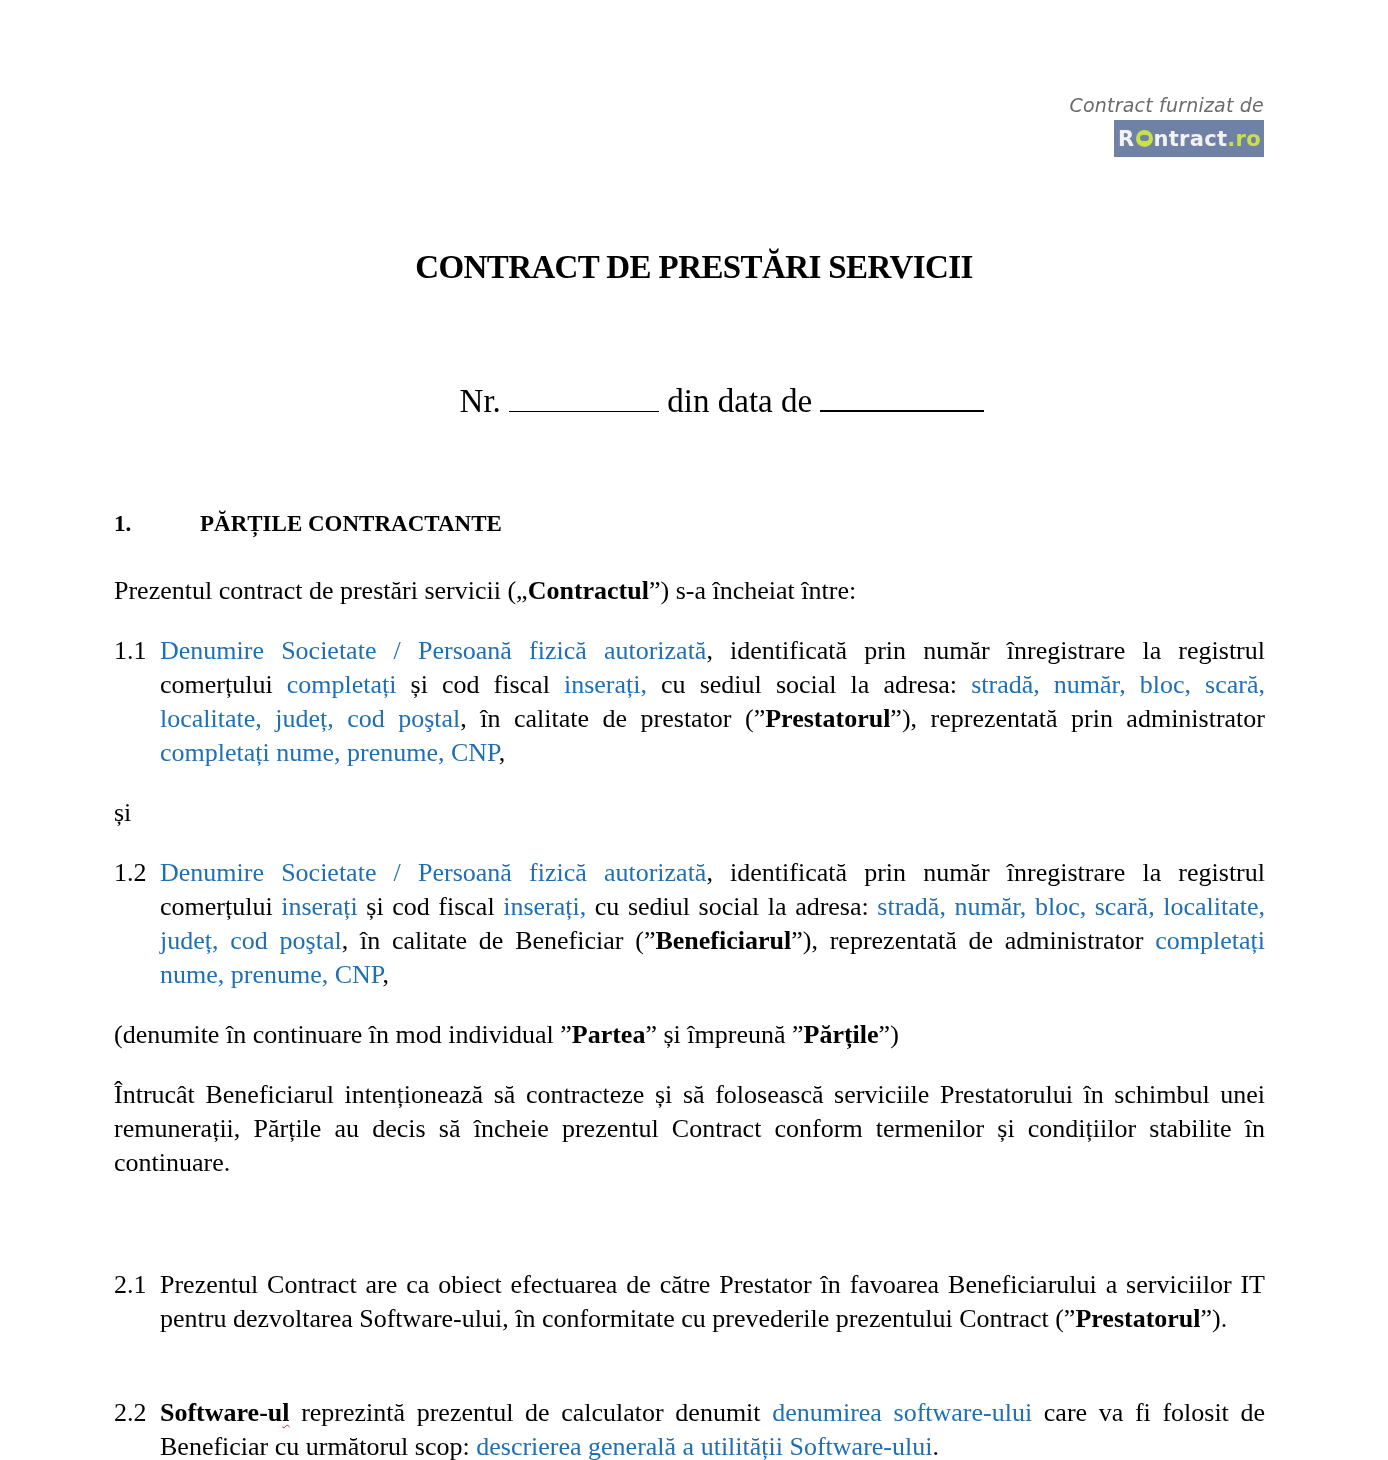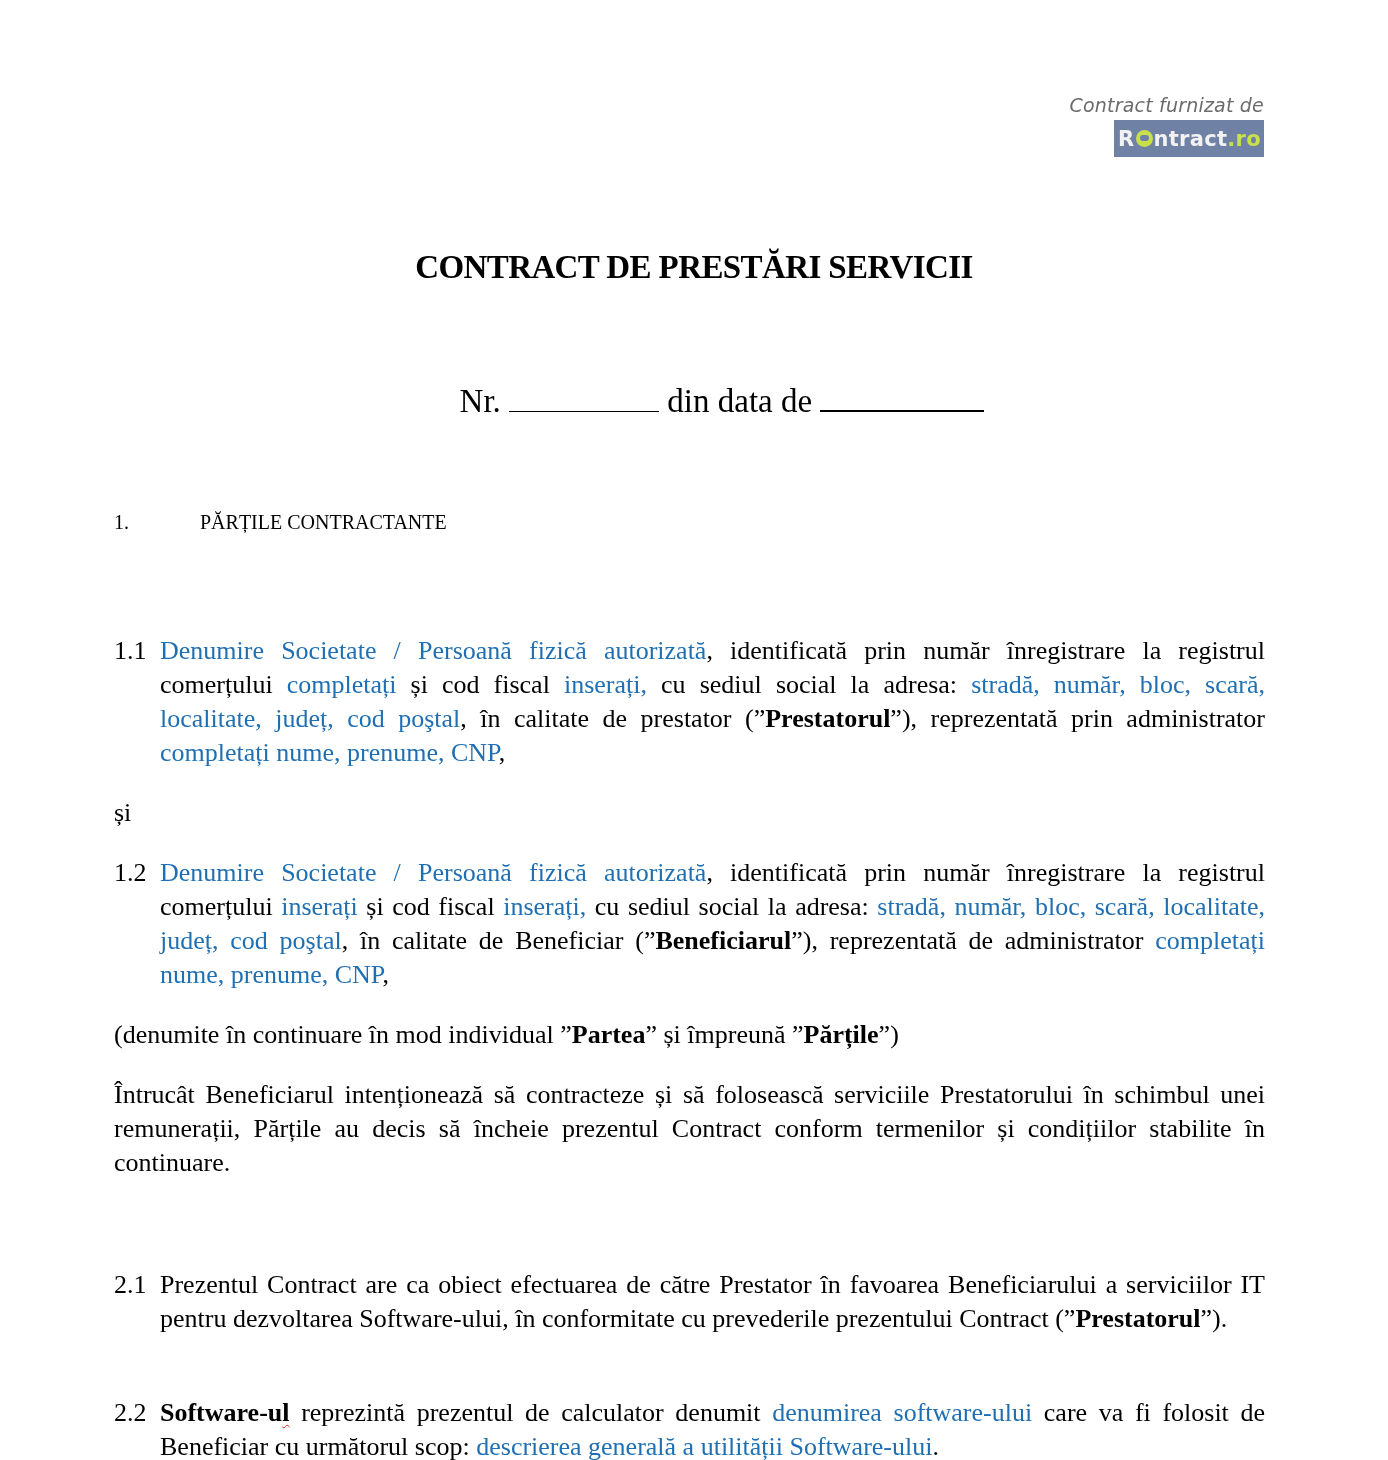--- a/index.html
+++ b/index.html
@@ -21,21 +21,21 @@
 
     .title { position: absolute; left: 0; width: 1388px; text-align: center; font-weight: bold;
              font-size: 33px; letter-spacing: -0.6px; }
     .title1 { top: 249px; }
     .title2 { top: 317px; }
     .nr-line { position: absolute; left: 0; width: 1388px; top: 383px; text-align: center; font-size: 33px; margin-left: 28px; }
     .blank { display: inline-block; border-bottom: 1.5px solid #000; vertical-align: baseline; height: 24px; }
     .blank.b1 { width: 150px; }
     .blank.b2 { width: 164px; border-bottom-width: 2.5px; }
 
-    .section-heading { position: absolute; left: 114px; font-weight: normal; font-size: 20px; }
+    .section-heading { position: absolute; left: 114px; font-weight: bold; font-size: 23px; }
     .section-heading .num { display: inline-block; width: 86px; }
 
     .para { position: absolute; left: 114px; width: 1151px; font-size: 26px; line-height: 34px;
             text-align: justify; text-align-last: left; }
     .clause { position: absolute; left: 114px; width: 1151px; font-size: 26px; line-height: 34px; }
     .clause .cnum { position: absolute; left: 0; top: 0; width: 80px; }
     .clause .ctext { margin-left: 46px; text-align: justify; text-align-last: left; }
 
     .ph { color: #1f6fb2; }
     b { font-weight: bold; }
@@ -61,20 +61,23 @@
     <span>Nr.</span>
     <span class="blank b1"></span>
     <span>din data de</span>
     <span class="blank b2"></span>
   </div>
 
   <div class="section-heading" style="top:511px;">
     <span class="num">1.</span><span>PĂRȚILE CONTRACTANTE</span>
   </div>
 
+  <div class="para" style="top:574px;">
+    <span>Prezentul contract de prestări servicii („</span><b>Contractul</b><span>”) s-a încheiat între:</span>
+  </div>
 
   <div class="clause" style="top:634px;">
     <span class="cnum">1.1</span>
     <div class="ctext">
       <span class="ph">Denumire Societate / Persoană fizică autorizată</span><span>, identificată prin număr înregistrare la registrul comerțului </span><span class="ph">completați</span><span> și cod fiscal </span><span class="ph">inserați,</span><span> cu sediul social la adresa: </span><span class="ph">stradă, număr, bloc, scară, localitate, județ, cod poştal</span><span>, în calitate de prestator (”</span><b>Prestatorul</b><span>”), reprezentată prin administrator </span><span class="ph">completați nume, prenume, CNP</span><span>,</span>
     </div>
   </div>
 
   <div class="para" style="top:796px;">și</div>
 

